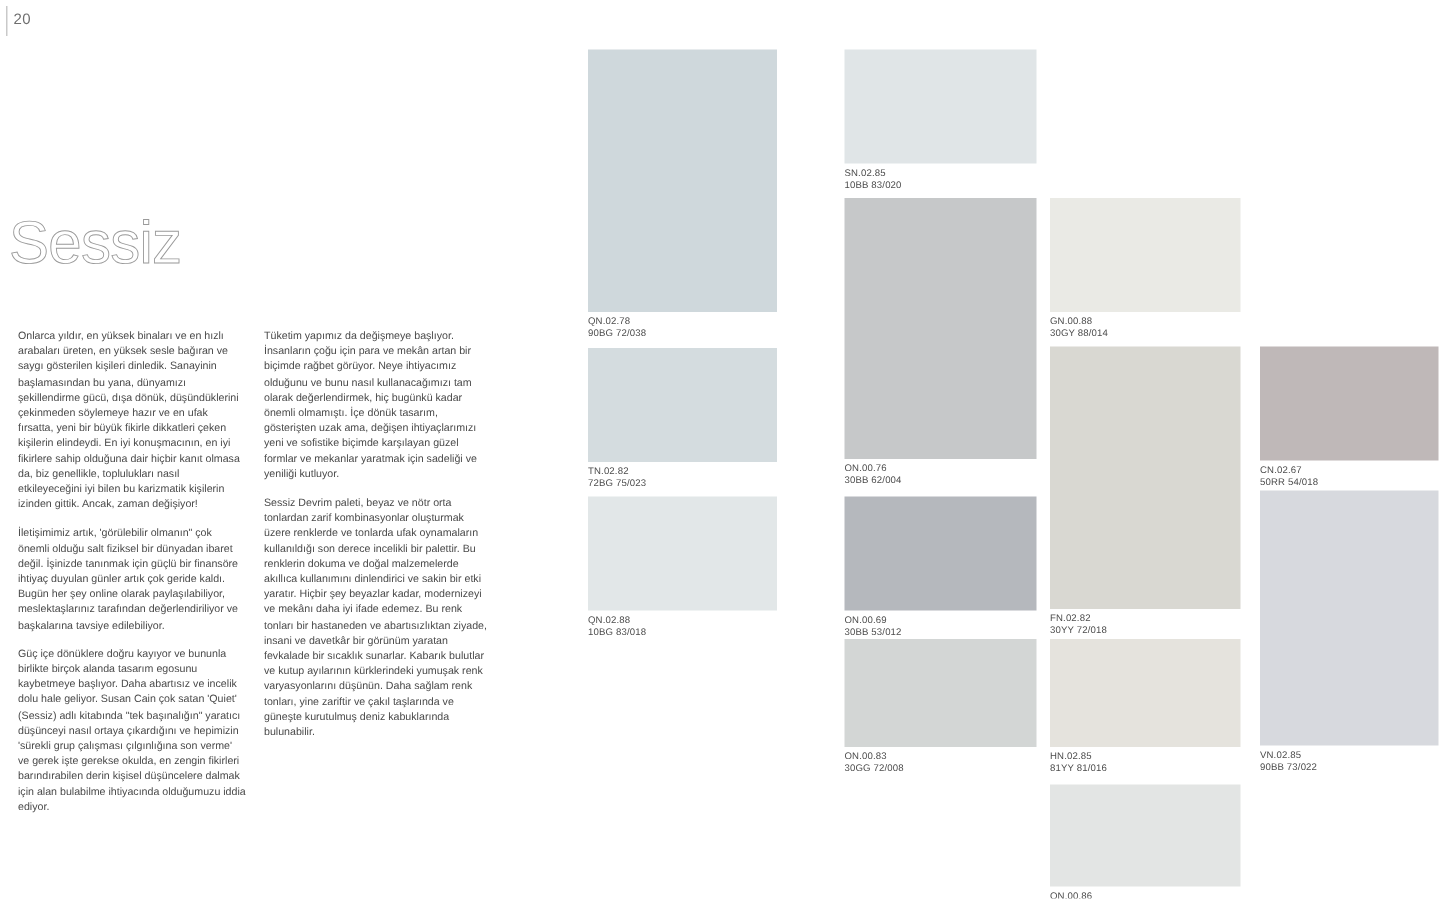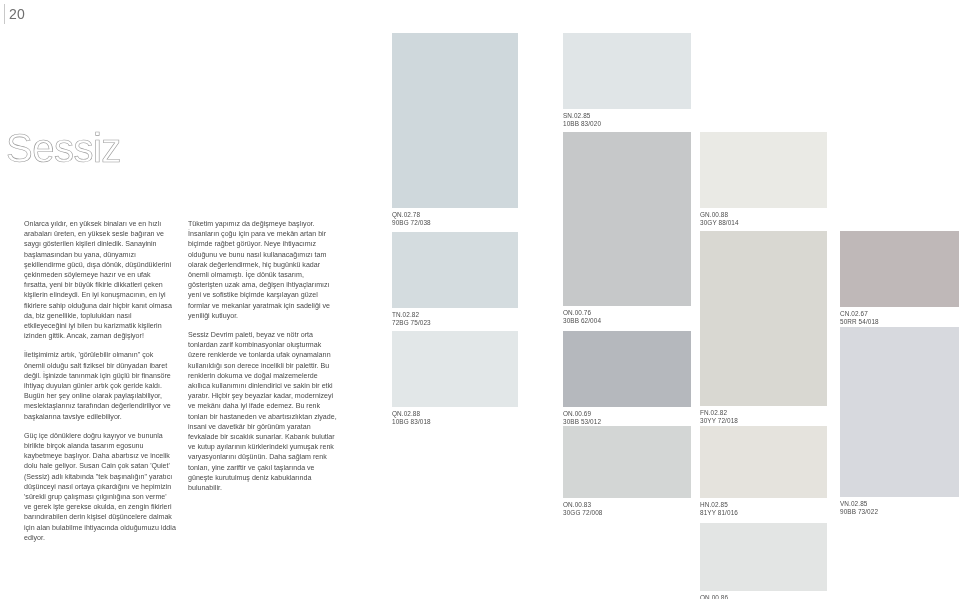--- a/index.html
+++ b/index.html
@@ -9,31 +9,31 @@
     font-family:"Liberation Sans", sans-serif;
     color:#3a3a3a;
     overflow:hidden;
     position:relative;
   }
   .page{position:absolute;inset:0;}
 
   
   #page-num{
     position:absolute;left:9px;top:9px;
-    font-size:14px;line-height:10px;
+    font-size:10px;line-height:10px;
     color:#6e6e6e;letter-spacing:.2px;
   }
   #page-num-rule{
     position:absolute;left:4px;top:4px;
     width:1px;height:20px;background:#c9c9c9;
   }
 
   
   #title-block{
-    position:absolute;left:6px;top:131px;
+    position:absolute;left:6px;top:145px;
     line-height:.86;
   }
   .title-line{
     font-family:"Liberation Sans", sans-serif;
     font-size:40px;
     font-weight:400;
     letter-spacing:-0.5px;
     color:#ffffff;
     -webkit-text-stroke:0.6px #9a9a9a;
     text-stroke:0.6px #9a9a9a;
@@ -43,22 +43,22 @@
   #title-line-2{margin-top:-6px;}
 
   
   .col{
     position:absolute;
     font-size:7.1px;
     line-height:10.2px;
     color:#4a4a4a;
     text-align:left;
   }
-  #col-left{left:24px;top:219px;width:152px;}
-  #col-mid{left:188px;top:219px;width:152px;}
+  #col-left{left:12px;top:219px;width:152px;}
+  #col-mid{left:176px;top:219px;width:152px;}
   .col p{margin:0 0 9px 0;}
   .col p:last-child{margin-bottom:0;}
 
   
   .swatch{position:absolute;}
   .chip{display:block;width:100%;height:100%;}
   .lbl{
     position:absolute;left:0;top:100%;
     margin-top:3px;
     font-size:6.4px;

